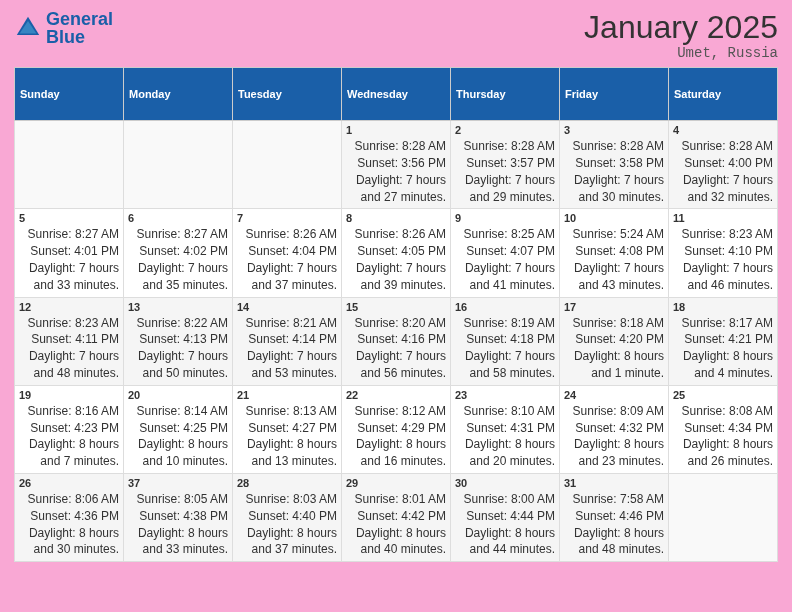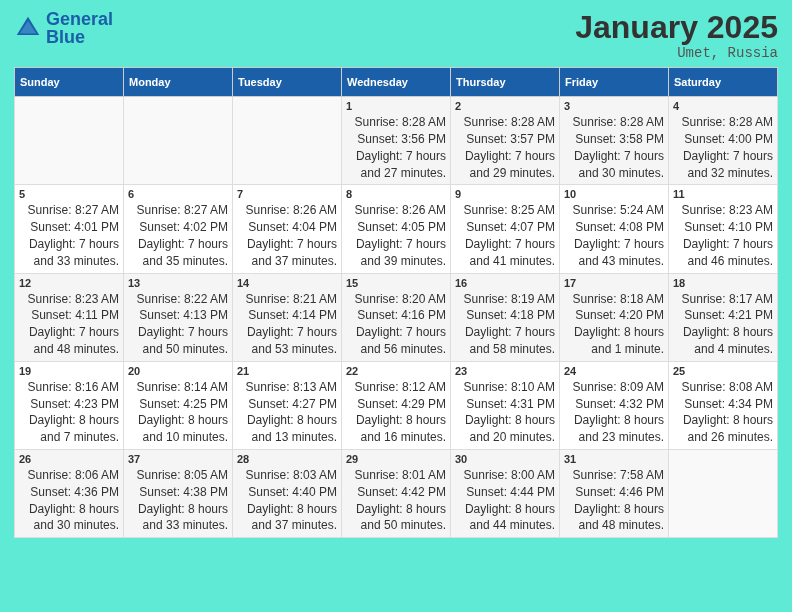--- a/index.html
+++ b/index.html
@@ -7,21 +7,21 @@
       font-family: Arial, sans-serif;
       background: #fff;
       width: 792px;
       height: 612px;
       overflow: hidden;
     }
     .page {
       width: 792px;
       height: 612px;
       padding: 10px 14px 10px 14px;
-      background: #5eead4;
+      background: #f9a8d4;
     }
     .header {
       display: flex;
       justify-content: space-between;
       align-items: flex-start;
       margin-bottom: 6px;
     }
     .logo {
       display: flex;
       align-items: center;
@@ -38,42 +38,42 @@
     }
     .logo-icon {
       width: 28px;
       height: 28px;
     }
     .title-block {
       text-align: right;
     }
     .month-title {
       font-size: 32px;
-      font-weight: bold;
+      font-weight: normal;
       color: #333;
       line-height: 1.1;
     }
     .location {
       font-size: 14px;
       color: #555;
       text-align: right;
       font-family: Liberation Mono, monospace;
     }
     .calendar {
       width: 100%;
       border-collapse: collapse;
       table-layout: fixed;
     }
     .calendar thead tr th {
       background-color: #1a5fa8;
       color: #fff;
       font-size: 11px;
       font-weight: bold;
       text-align: left;
-      padding: 8px 5px;
+      padding: 20px 5px;
       border: 1px solid #ccc;
     }
     .calendar tbody tr td {
       vertical-align: top;
       font-size: 9px;
       color: #333;
       padding: 3px 4px;
       border: 1px solid #ddd;
       height: 82px;
       background: #fff;
@@ -368,21 +368,21 @@
           <div>Sunrise: 8:03 AM</div>
           <div>Sunset: 4:40 PM</div>
           <div>Daylight: 8 hours and 37 minutes.</div>
         </div>
       </td>
           <td>
         <span class="day-num">29</span>
         <div class="day-info">
           <div>Sunrise: 8:01 AM</div>
           <div>Sunset: 4:42 PM</div>
-          <div>Daylight: 8 hours and 50 minutes.</div>
+          <div>Daylight: 8 hours and 40 minutes.</div>
         </div>
       </td>
           <td>
         <span class="day-num">30</span>
         <div class="day-info">
           <div>Sunrise: 8:00 AM</div>
           <div>Sunset: 4:44 PM</div>
           <div>Daylight: 8 hours and 44 minutes.</div>
         </div>
       </td>

